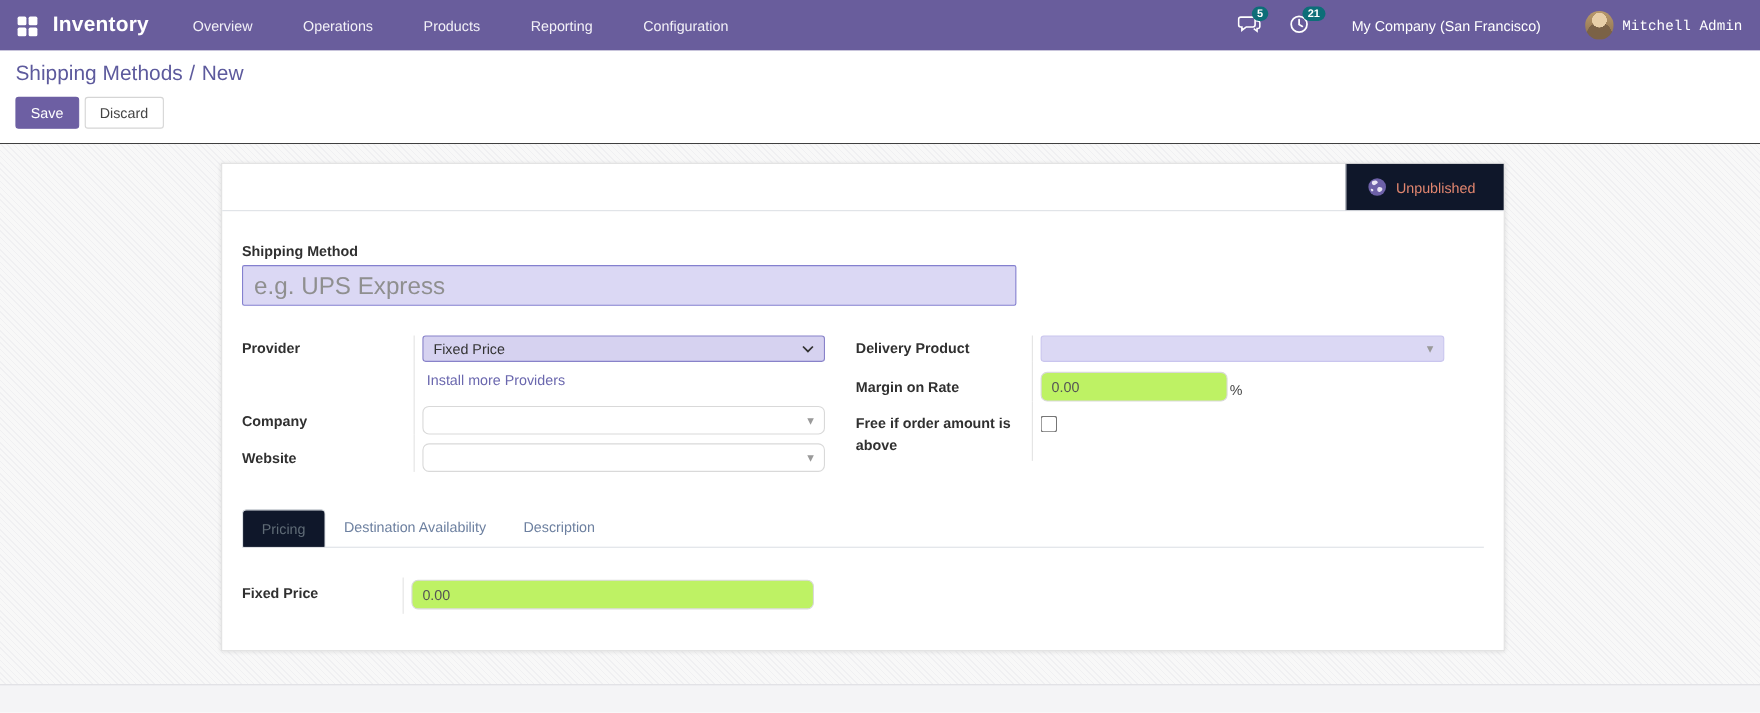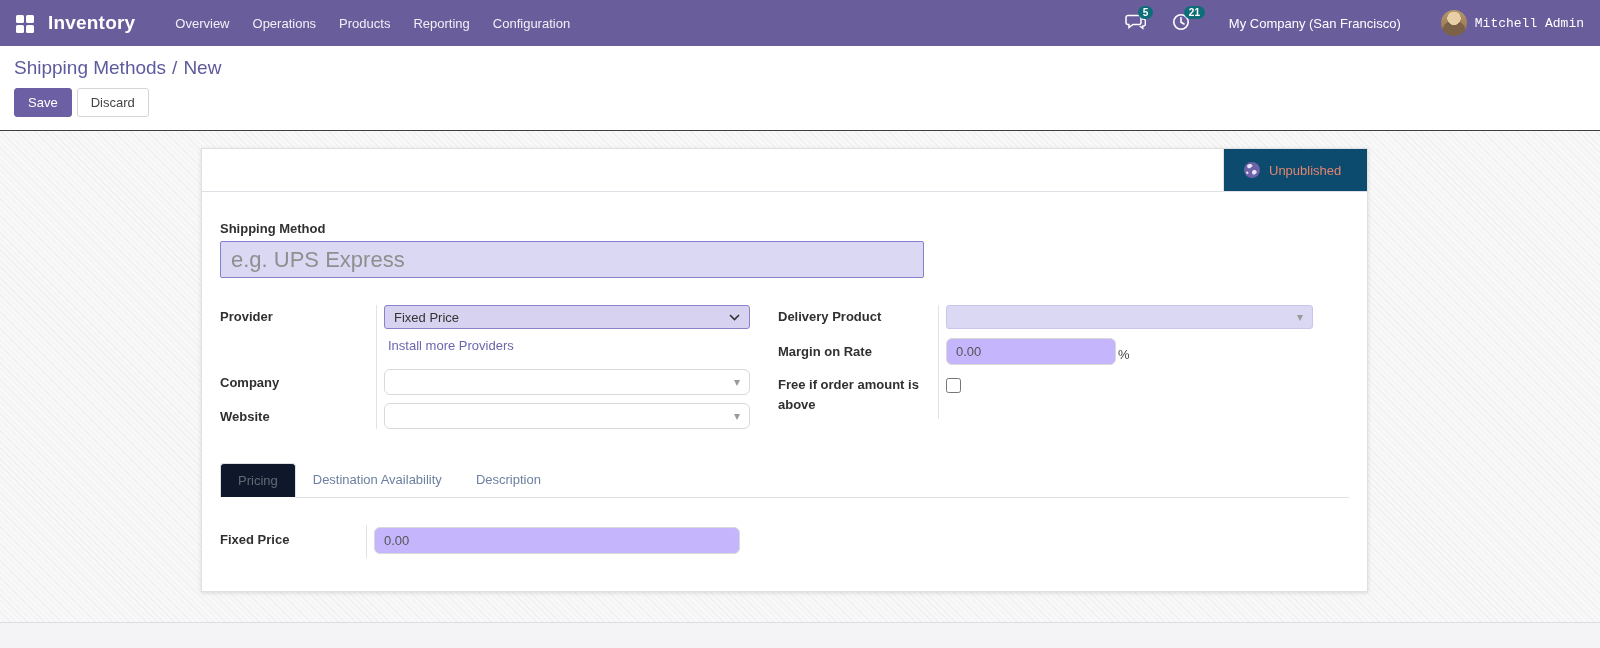--- a/index.html
+++ b/index.html
@@ -10,21 +10,21 @@
   .navbar {
     height: 46px; background: #695d9c; color: #fff;
     display: flex; align-items: center; padding: 0 16px;
   }
   .apps-grid {
     width: 17px; height: 17px; display: grid; cursor: pointer;
     grid-template-columns: 8px 8px; grid-template-rows: 8px 8px; gap: 2px;
   }
   .apps-grid span { background: #fff; border-radius: 1.5px; display: block; }
   .brand { font-size: 19px; font-weight: bold; margin-left: 15px; letter-spacing: .2px; cursor: pointer; }
-  .nav-menus { display: flex; margin-left: 40px; gap: 23px; }
+  .nav-menus { display: flex; margin-left: 40px; gap: 46px; }
   .nav-menu { font-size: 13px; color: #f2f0f7; cursor: pointer; }
   .nav-right { margin-left: auto; display: flex; align-items: center; }
   .nav-icon-wrap { position: relative; margin-left: 22px; cursor: pointer; width: 24px; height: 22px; }
   .nav-badge {
     position: absolute; top: -6px; left: 13px; background: #0d6e78; color: #fff;
     font-size: 10px; font-weight: bold; line-height: 13px; padding: 0 5px;
     border-radius: 8px; min-width: 15px; text-align: center;
   }
   .nav-company { font-size: 13px; margin-left: 34px; cursor: pointer; }
   .nav-user { display: flex; align-items: center; margin-left: 40px; cursor: pointer; }
@@ -52,21 +52,21 @@
     height: 491px;
     background: repeating-linear-gradient(45deg, #f8f8f8 0 3px, #f0f0f2 3px 4px);
   }
   .sheet {
     width: 1167px; height: 444px; margin-left: 201px; position: relative; top: 17px;
     background: #fff; border: 1px solid #e0e0e0; box-shadow: 0 1px 4px rgba(0,0,0,.12);
   }
   .statusbar { height: 43px; display: flex; justify-content: flex-end; border-bottom: 1px solid #dee2e6; }
   .status-btn {
     width: 144px; height: 100%; border-left: 1px solid #dee2e6;
-    display: flex; align-items: center; gap: 8px; padding-left: 19px; cursor: pointer; background: #0c4a6e;
+    display: flex; align-items: center; gap: 8px; padding-left: 19px; cursor: pointer; background: #0f172a;
   }
   .status-label { font-size: 13px; color: #e2866f; }
 
   .sheet-body { padding: 0 18px; }
   .o-label { font-size: 13px; font-weight: bold; color: #303030; }
 
   .sm-block { margin-top: 29px; }
   .sm-input {
     margin-top: 5px; width: 704px; height: 37px; font-size: 22px; padding: 0 10px;
     background: #dbd8f4; border: 1px solid #8480cf; border-radius: 2px; color: #495057;
@@ -92,21 +92,21 @@
     width: 366px; height: 26px; background: #fff; border: 1px solid #d9d9d9; border-radius: 6px;
     display: flex; align-items: center; justify-content: flex-end; padding: 0 9px; cursor: pointer; margin-top: 8px;
   }
   .caret { font-size: 12px; color: #9a9a9a; line-height: 1; }
   .m2o-filled {
     width: 367px; height: 24px; background: #dbd8f4; border: 1px solid #c9c5ee; border-radius: 3px;
     display: flex; align-items: center; justify-content: flex-end; padding: 0 9px; cursor: pointer;
   }
   .txt-input {
     height: 27px; font-size: 13px; color: #555; padding: 0 9px;
-    border: 1px solid #d9d9d9; border-radius: 6px; outline: none; background: #c4b5fd;
+    border: 1px solid #d9d9d9; border-radius: 6px; outline: none; background: #bef264;
     font-family: "Liberation Sans", sans-serif;
   }
   .num-row { padding-top: 9px; }
   .suffix { font-size: 13px; color: #444; margin-left: 2px; align-self: center; padding-top: 9px; }
   .free-label { line-height: 20px; width: 140px; }
   .o-checkbox { width: 15px; height: 15px; margin-top: 13px; accent-color: #6d5fa3; cursor: pointer; }
 
   .tabs { display: flex; border-bottom: 1px solid #dee2e6; margin-top: 34px; }
   .tab { font-size: 13px; padding: 9px 17px; color: #6d80a0; cursor: pointer; }
   .tab.active {

